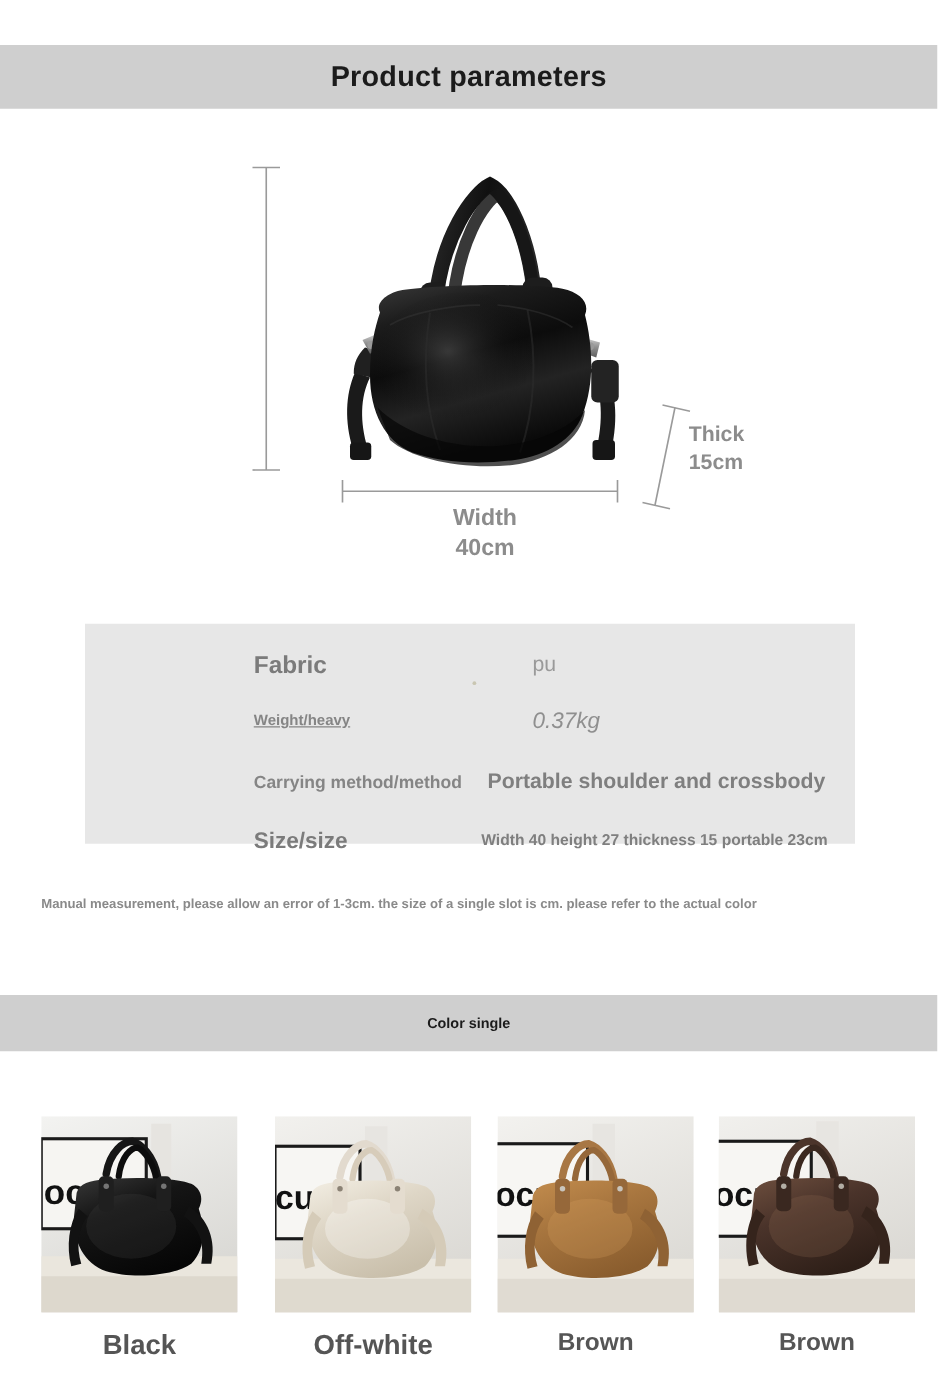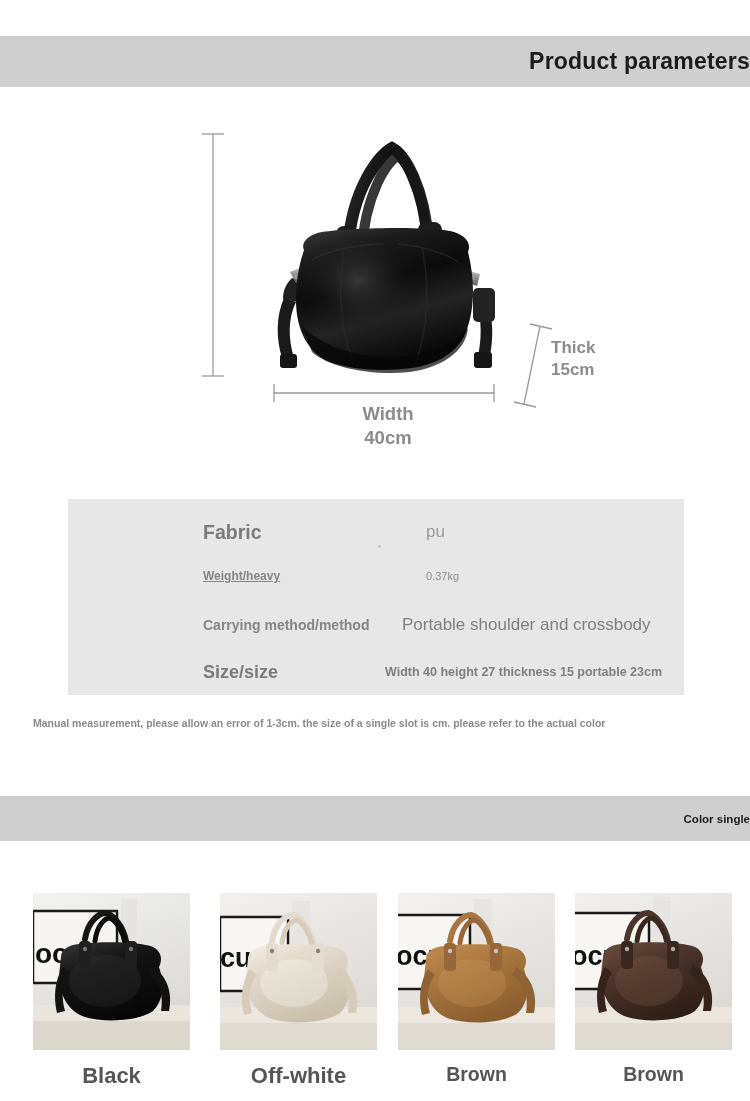--- a/index.html
+++ b/index.html
@@ -16,21 +16,21 @@
   }
 
   
   .band {
     position: absolute;
     left: 0;
     width: 750px;
     background: #cfcfcf;
     display: flex;
     align-items: center;
-    justify-content: flex-end;
+    justify-content: center;
   }
   #band-product {
     top: 36px;
     height: 51px;
   }
   #band-product .band-title {
     font-size: 23px;
     font-weight: bold;
     color: #1b1b1b;
     letter-spacing: 0.2px;
@@ -96,21 +96,21 @@
     stroke: #9a9a9a;
     stroke-width: 1.3;
   }
 
   
   #spec-panel {
     position: absolute;
     left: 68px;
     top: 499px;
     width: 616px;
-    height: 196px;
+    height: 176px;
     background: #e7e7e7;
   }
   .spec-row {
     position: absolute;
     left: 0;
     width: 616px;
     display: flex;
     align-items: center;
   }
   .spec-key {
@@ -128,29 +128,29 @@
   }
   #row-fabric .spec-val {
     position: absolute; left: 358px; font-size: 17px; color: #9a9a9a;
   }
 
   #row-weight { top: 61px; height: 32px; }
   #row-weight .spec-key {
     position: absolute; left: 135px; font-size: 12px; font-weight: bold; color: #858585; text-decoration: underline;
   }
   #row-weight .spec-val {
-    position: absolute; left: 358px; font-size: 11px; color: #8f8f8f;
+    position: absolute; left: 358px; font-size: 18px; color: #8f8f8f; font-style: italic;
   }
 
   #row-carry { top: 108px; height: 36px; }
   #row-carry .spec-key {
     position: absolute; left: 135px; font-size: 14px; font-weight: bold; color: #858585;
   }
   #row-carry .spec-val {
-    position: absolute; left: 334px; font-size: 17px; font-weight: normal; color: #7f7f7f;
+    position: absolute; left: 322px; font-size: 17px; font-weight: bold; color: #7f7f7f;
   }
 
   #row-size { top: 155px; height: 36px; }
   #row-size .spec-key {
     position: absolute; left: 135px; font-size: 18px; font-weight: bold; color: #7b7b7b;
   }
   #row-size .spec-val {
     position: absolute; left: 317px; font-size: 12.5px; font-weight: bold; color: #7f7f7f;
   }
 

